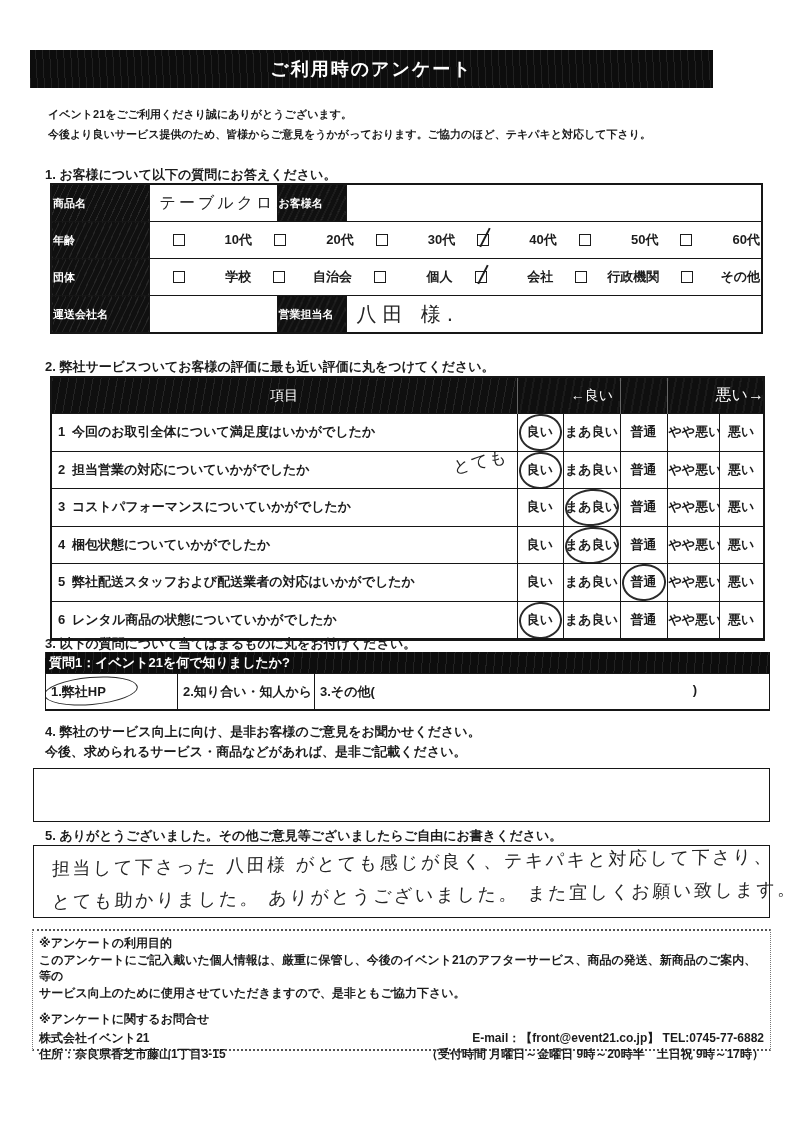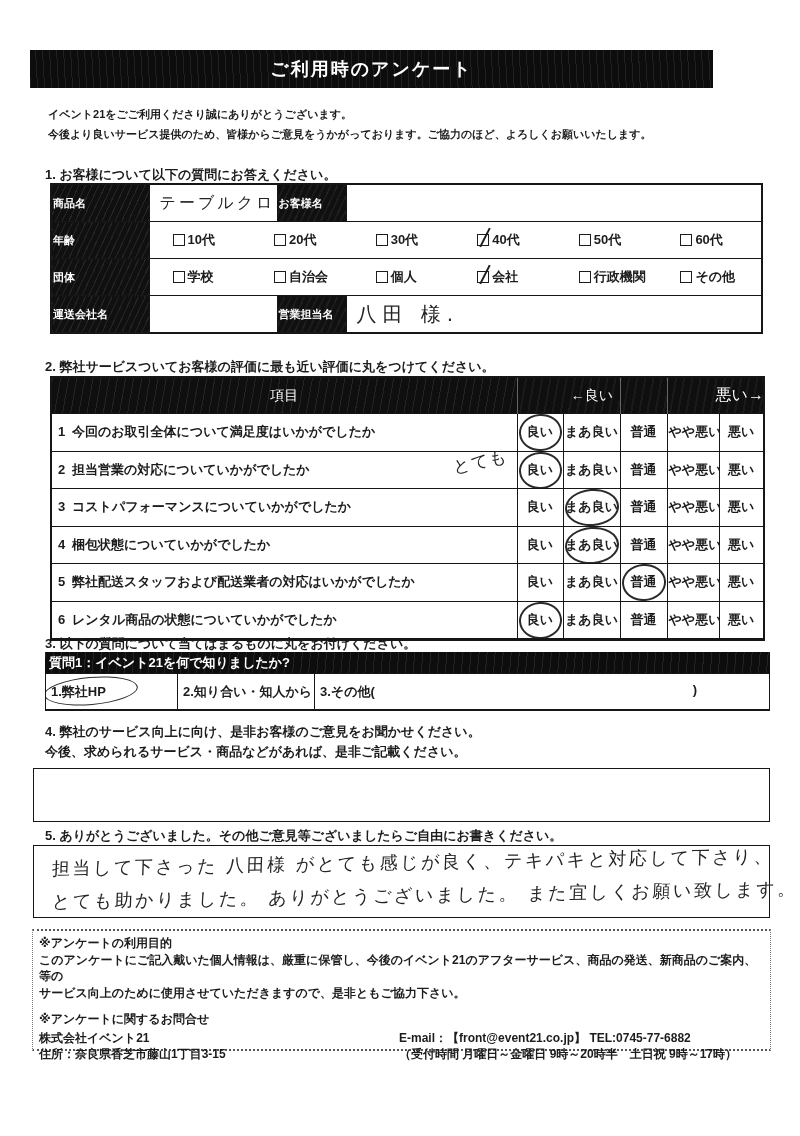--- a/index.html
+++ b/index.html
@@ -27,21 +27,21 @@
   table{border-collapse:collapse;table-layout:fixed;}
   td{overflow:hidden;white-space:nowrap;}
 
   
   .t1{position:absolute;left:50px;top:183px;width:713px;border:2px solid #161616;}
   .t1 td{border:1.6px solid #161616;height:34px;font-size:13px;font-weight:700;}
   .t1 td.lbl{background:#101010;color:#fff;text-align:left;font-size:11px;
     background-image:repeating-linear-gradient(115deg,rgba(120,120,120,.22) 0 1px,transparent 1px 6px);}
   .t1 td.val{padding-left:10px;}
   .cb-row{display:flex;align-items:center;height:100%;}
-  .cb-option{flex:1;display:flex;align-items:center;gap:3px;padding-left:22px;position:relative;}
+  .cb-option{flex:1;display:flex;align-items:center;gap:20px;padding-left:22px;position:relative;justify-content:space-between;}
   .cbox{width:10px;height:10px;border:1.6px solid #1c1c1c;display:inline-block;position:relative;flex:0 0 auto;}
   .slash{position:absolute;left:6px;top:-8px;width:2px;height:21px;background:#1d1d1d;transform:rotate(27deg);}
   .cb-label{font-size:13px;font-weight:700;}
 
   
   .hand{
     font-family:"DejaVu Sans",sans-serif;font-weight:400;color:#242424;
     letter-spacing:3px;transform:rotate(-1deg) skewX(-3deg);transform-origin:left center;
     white-space:nowrap;
   }
@@ -72,35 +72,35 @@
   .box4{top:768px;height:54px;}
   .box5{top:845px;height:73px;}
   .comment-line{font-size:18px;line-height:33px;padding-left:18px;letter-spacing:2.5px;}
 
   
   .footer-box{position:absolute;left:32px;top:929px;width:739px;height:122px;
     border-top:2px dotted #555;border-bottom:2px dotted #555;border-left:1.5px dotted #777;border-right:1.5px dotted #777;
     box-sizing:border-box;padding:4px 6px;font-size:12px;font-weight:700;line-height:16.5px;}
   .footer-cols{display:flex;margin-top:14px;}
   .fcol-left{width:360px;}
-  .fcol-right{flex:1;}
+  .fcol-right{flex:1;text-align:right;}
   .sp{height:10px;}
 </style>
 </head>
 <body>
 
 <div class="page">
 
   <div class="titlebar">
     <span>ご利用時のアンケート</span>
   </div>
 
   <div class="intro">
     <div>イベント21をごご利用くださり誠にありがとうございます。</div>
-    <div>今後より良いサービス提供のため、皆様からご意見をうかがっております。ご協力のほど、よろしくお願いいたします。</div>
+    <div>今後より良いサービス提供のため、皆様からご意見をうかがっております。ご協力のほど、テキパキと対応して下さり。</div>
   </div>
 
   <div class="sec-heading" style="left:45px;top:166px;">1. お客様について以下の質問にお答えください。</div>
 
   <table class="t1">
     <colgroup>
         <col style="width:98px">
         <col style="width:128px">
         <col style="width:69px">
         <col>

